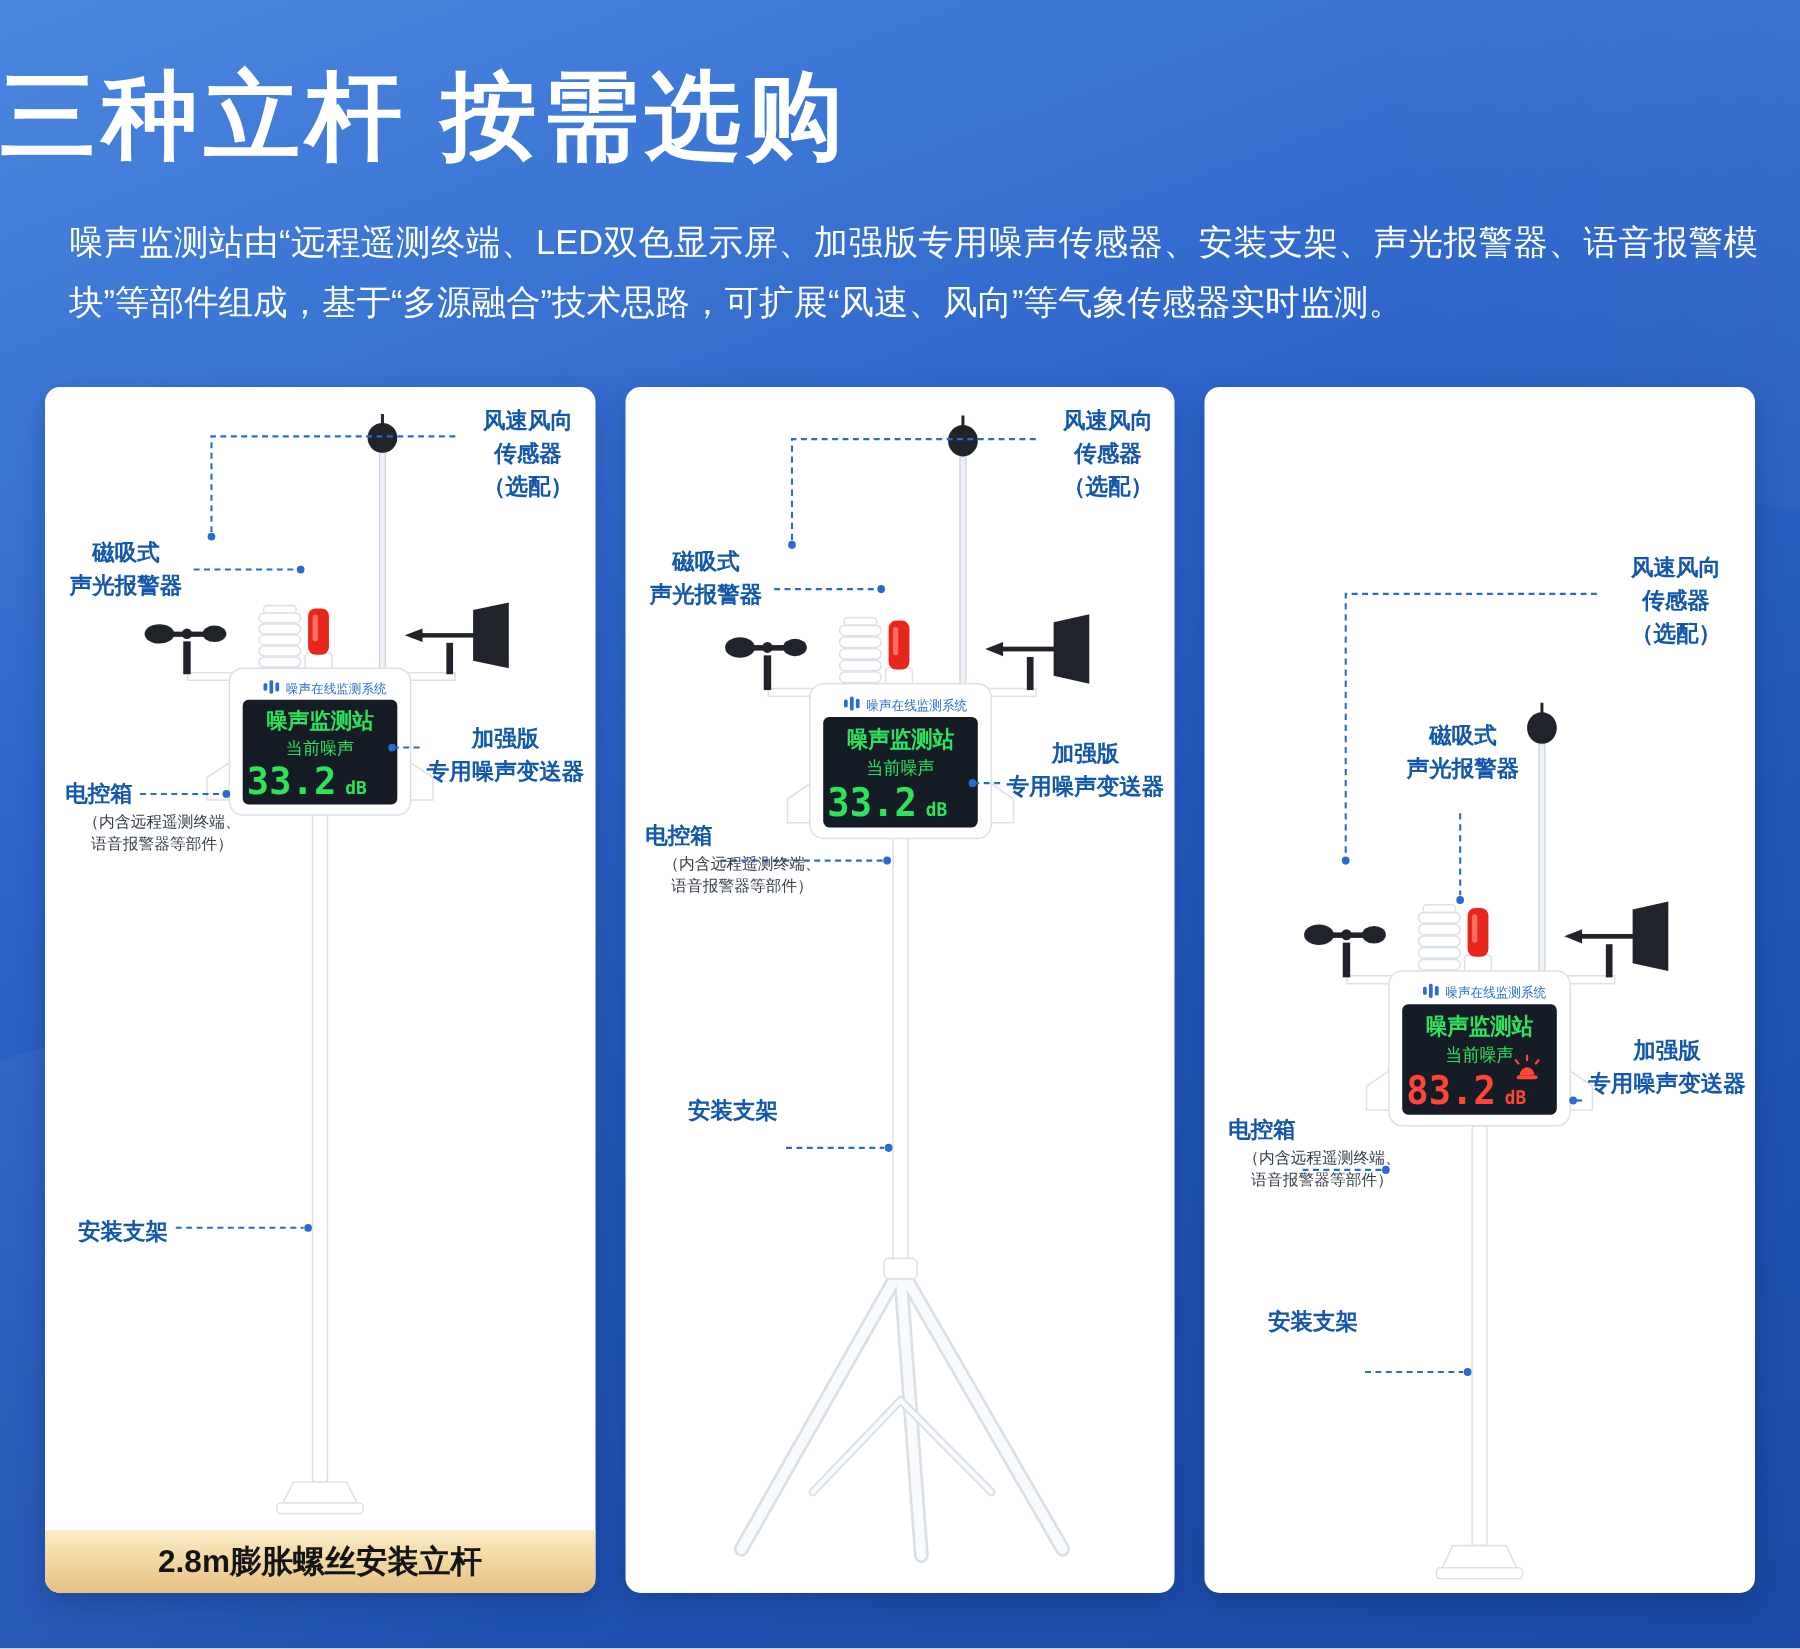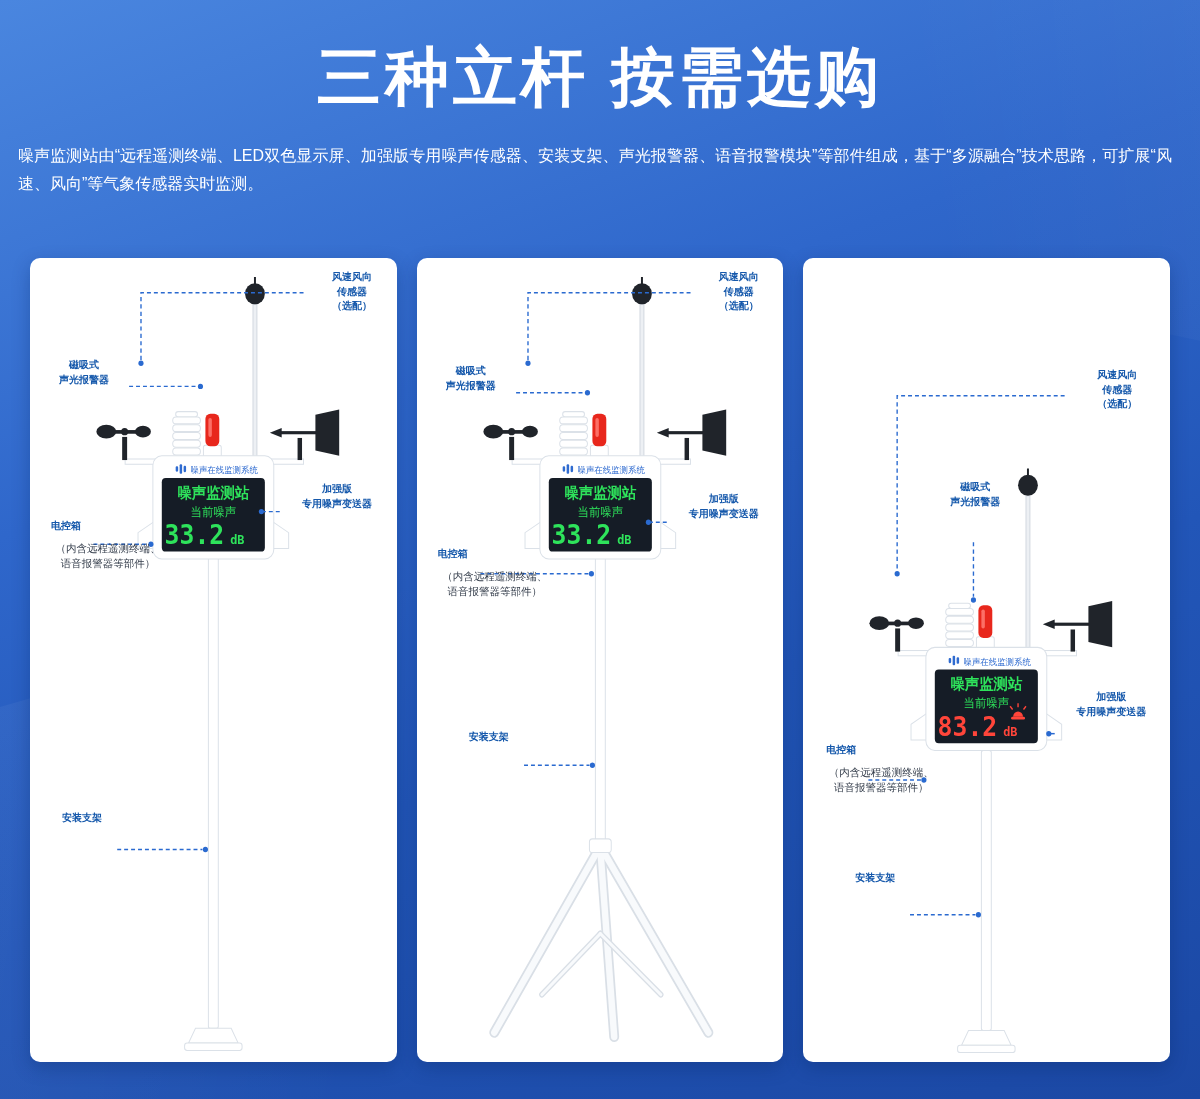--- a/index.html
+++ b/index.html
@@ -7,30 +7,30 @@
     position:relative;width:1200px;height:1099px;overflow:hidden;
     background:linear-gradient(160deg,#4a86df 0%,#2f67cb 35%,#2256b8 62%,#1b48a4 100%);
     font-family:"Liberation Sans",sans-serif;
   }
   .streak-a{position:absolute;left:-220px;top:640px;width:980px;height:520px;
     background:linear-gradient(115deg,rgba(255,255,255,.07),rgba(255,255,255,0) 60%);
     transform:rotate(-16deg);pointer-events:none;}
   .streak-b{position:absolute;right:-180px;top:-120px;width:700px;height:420px;
     background:linear-gradient(250deg,rgba(255,255,255,.06),rgba(255,255,255,0) 65%);
     transform:rotate(12deg);pointer-events:none;}
-  .hero-title{position:absolute;top:34px;left:0;right:0;text-align:center;
+  .hero-title{position:absolute;top:34px;left:0;right:0;
     font-size:64px;font-weight:900;color:#ffffff;letter-spacing:4px;}
-  .hero-desc{position:absolute;top:142px;left:18px;right:28px;
-    font-size:16px;line-height:1.72;color:#ffffff;text-align:justify;}
+  .hero-desc{position:absolute;top:142px;left:46px;right:28px;
+    font-size:23px;line-height:1.72;color:#ffffff;text-align:justify;}
   .cards{position:absolute;top:258px;left:30px;right:30px;height:804px;display:flex;gap:20px;}
   .card{flex:1;background:#ffffff;border-radius:10px;display:flex;flex-direction:column;
     overflow:hidden;position:relative;box-shadow:0 6px 18px rgba(8,38,96,.30);}
   .illus{position:relative;flex:1;}
   .illus-svg{position:absolute;inset:0;width:100%;height:100%;}
-  .callout{position:absolute;color:#1558ab;font-weight:bold;font-size:10px;line-height:1.45;
+  .callout{position:absolute;color:#1558ab;font-weight:bold;font-size:15px;line-height:1.45;
     text-align:center;white-space:pre-line;}
   .callout-note{position:absolute;color:#333c4a;font-size:10.5px;line-height:1.4;
     text-align:center;white-space:pre-line;}
   .caption{height:42px;flex:0 0 42px;display:flex;align-items:center;justify-content:center;
     font-size:21px;font-weight:bold;color:#141414;
     background:linear-gradient(180deg,#fbecc9 0%,#f3d9a4 45%,#e6bf82 100%);}
   
   .sv-white{fill:#ffffff;stroke:#dbe1e8;stroke-width:1;}
   .sv-gray{fill:#edf0f4;stroke:#c9d0d9;stroke-width:.8;}
   .sv-dark{fill:#20242a;}
@@ -157,20 +157,21 @@
 （选配）</div>
         <div class="callout co-alarm">磁吸式
 声光报警器</div>
         <div class="callout co-trans">加强版
 专用噪声变送器</div>
         <div class="callout co-box">电控箱</div>
         <div class="callout-note co-box-note">（内含远程遥测终端、
 语音报警器等部件）</div>
         <div class="callout co-bracket">安装支架</div>
       </div>
+      <div class="caption">2.8m膨胀螺丝安装立杆</div>
     </div>
 
     <div class="card c2">
       <div class="illus">
         <svg class="illus-svg" viewBox="0 0 370 764" preserveAspectRatio="none">
 
           <g>
             <line x1="183" y1="562" x2="78" y2="736" class="leg-u"></line>
             <line x1="187" y1="562" x2="294" y2="736" class="leg-u"></line>
             <line x1="185" y1="562" x2="199" y2="740" class="leg-u"></line>

